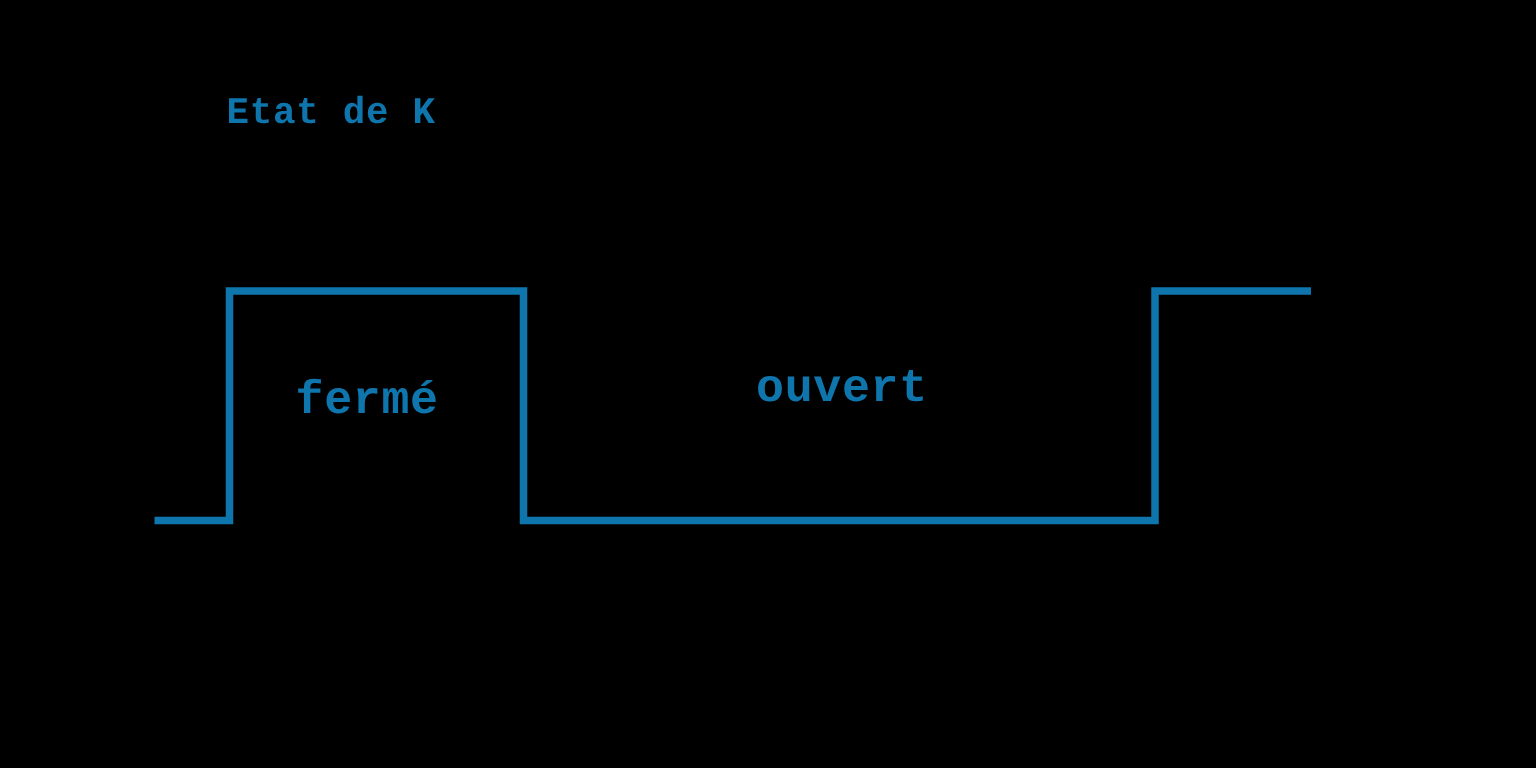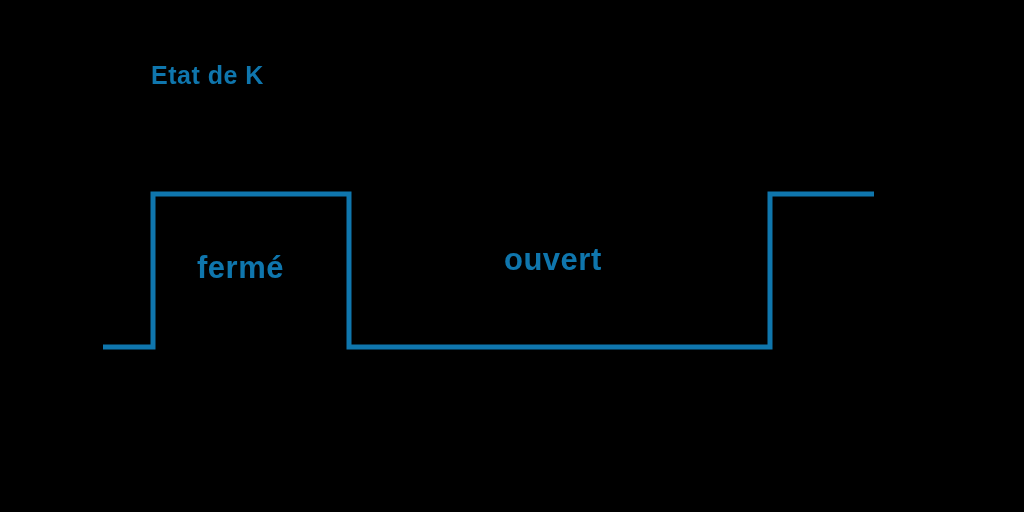--- a/index.html
+++ b/index.html
@@ -23,20 +23,21 @@
     left: 0;
     top: 0;
   }
   .label {
     position: absolute;
     color: #0f76ad;
     font-weight: bold;
     line-height: 1;
     white-space: nowrap;
     letter-spacing: 0.5px;
+    font-family: Liberation Mono, monospace;
   }
   .title-label {
     left: 151px;
     top: 63px;
     font-size: 25px;
   }
   .closed-label {
     left: 197px;
     top: 252px;
     font-size: 31px;

